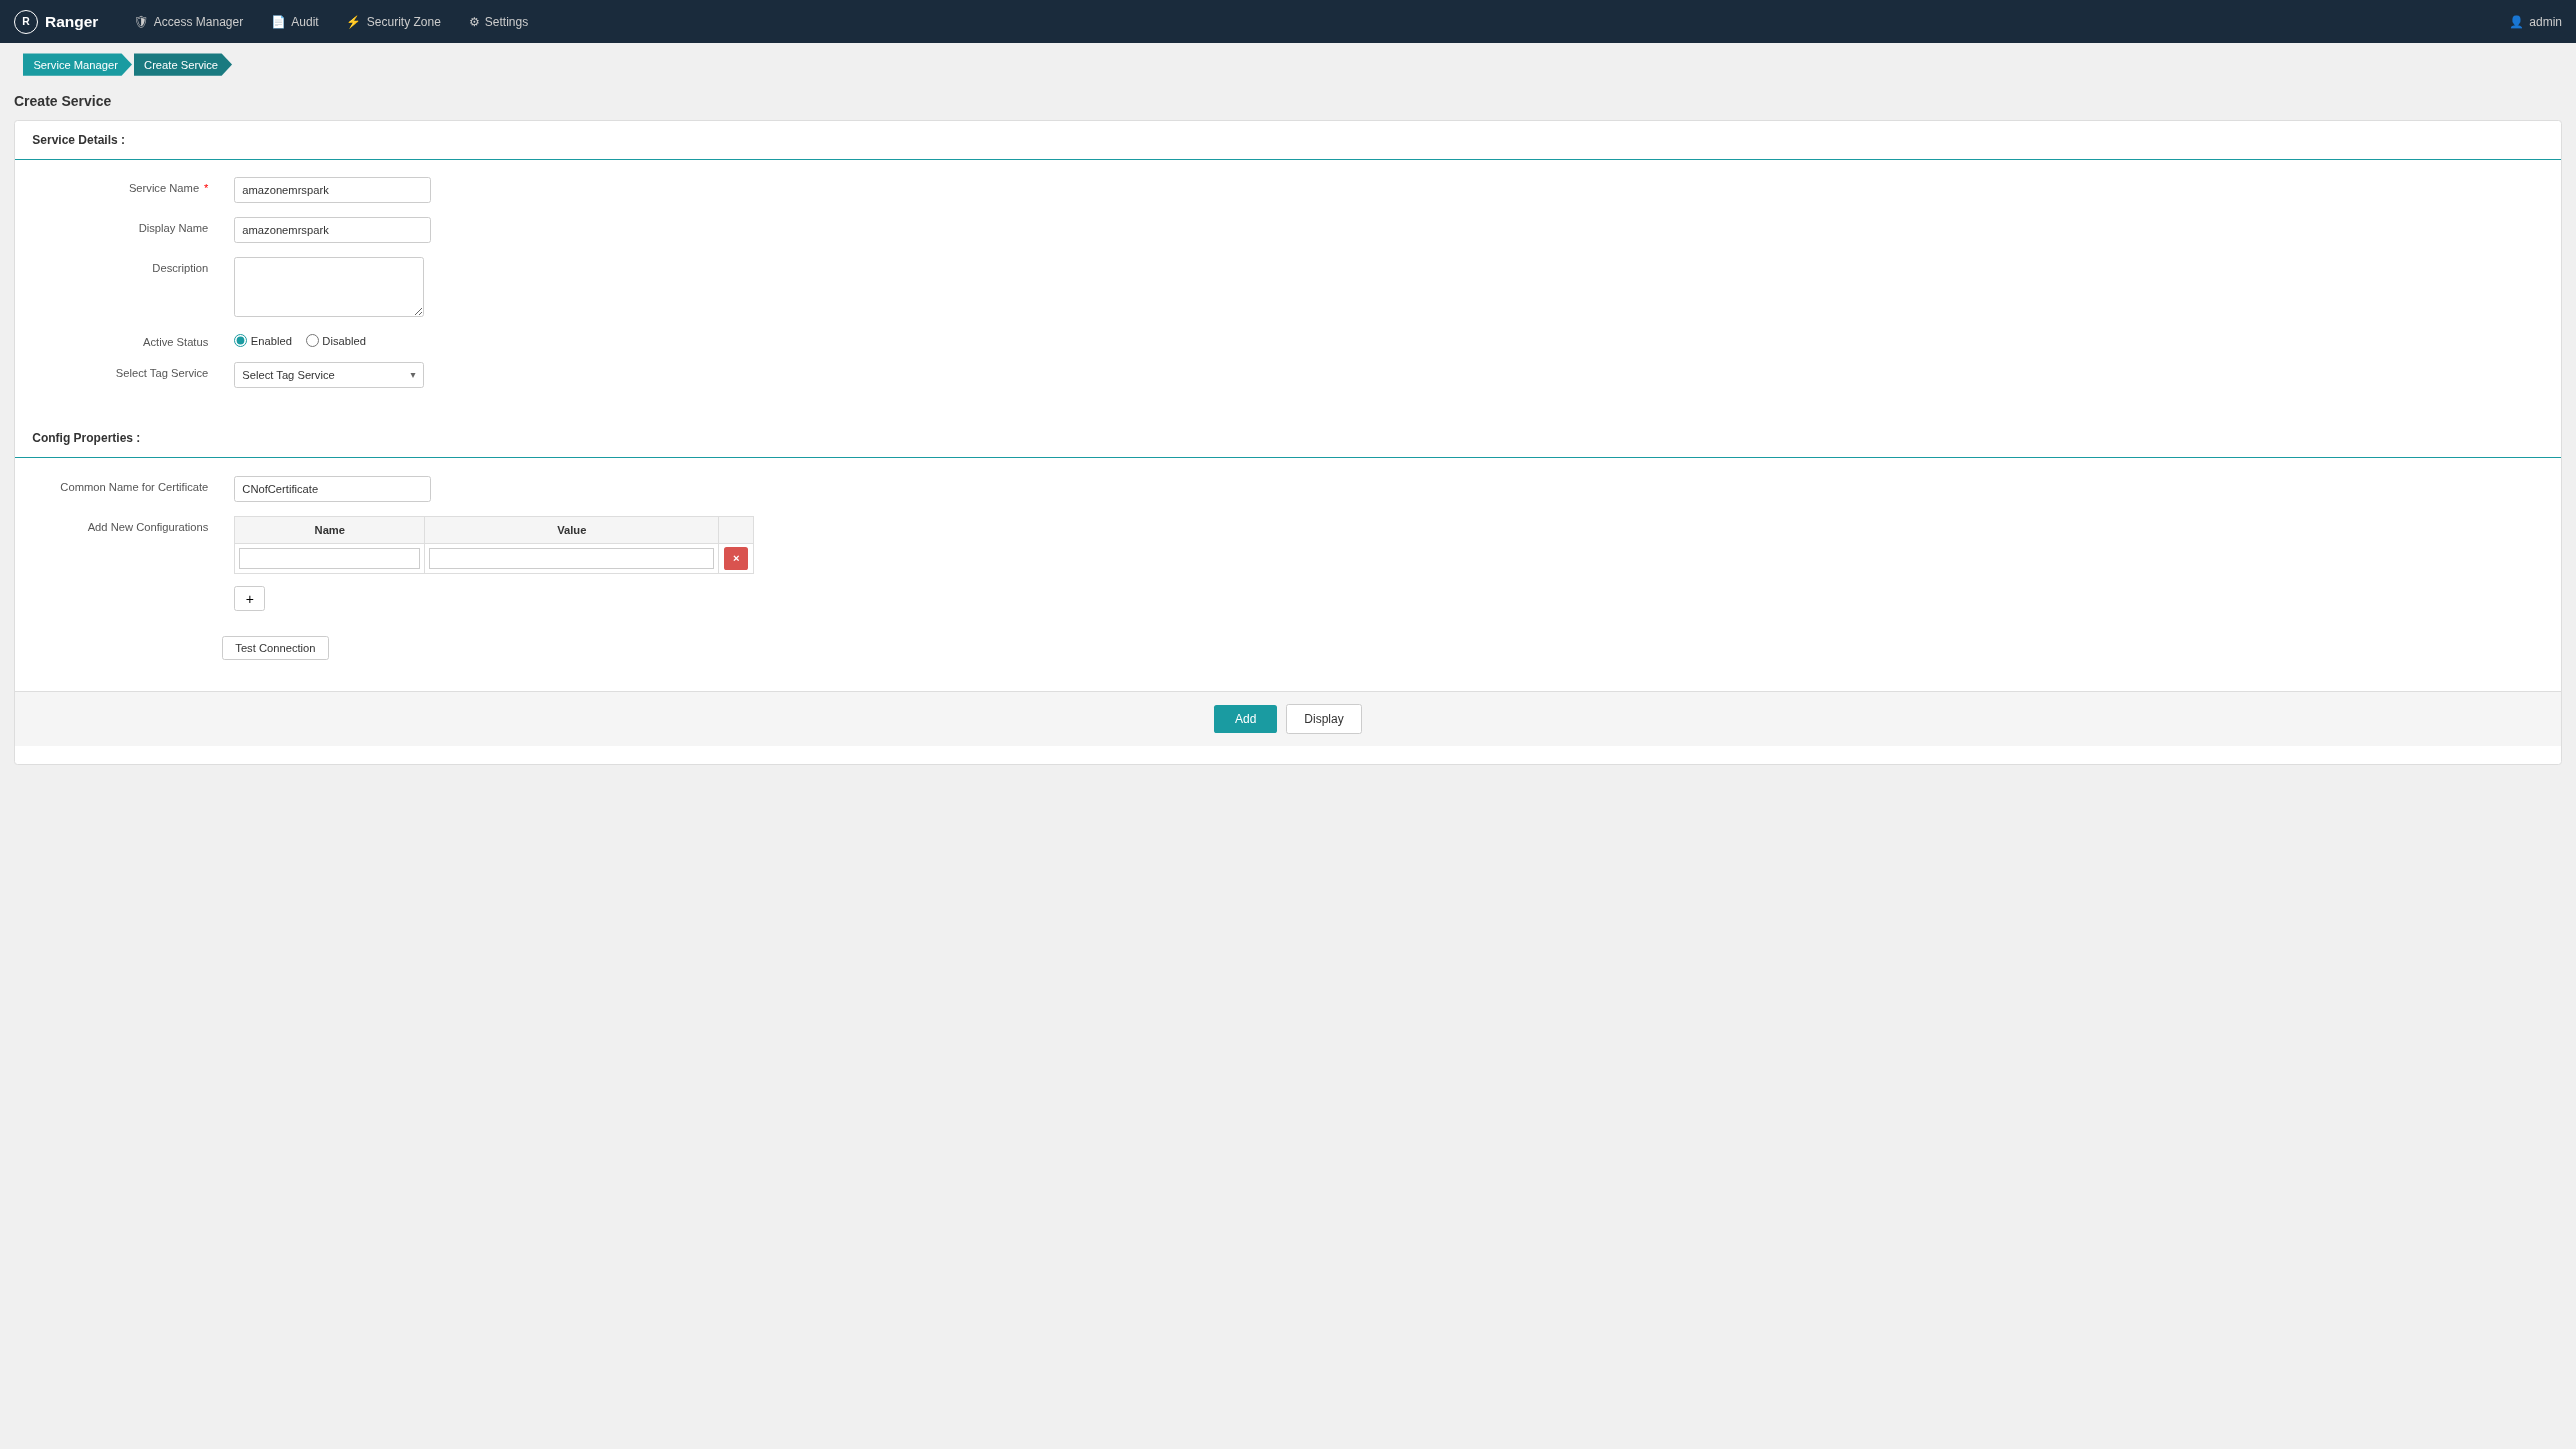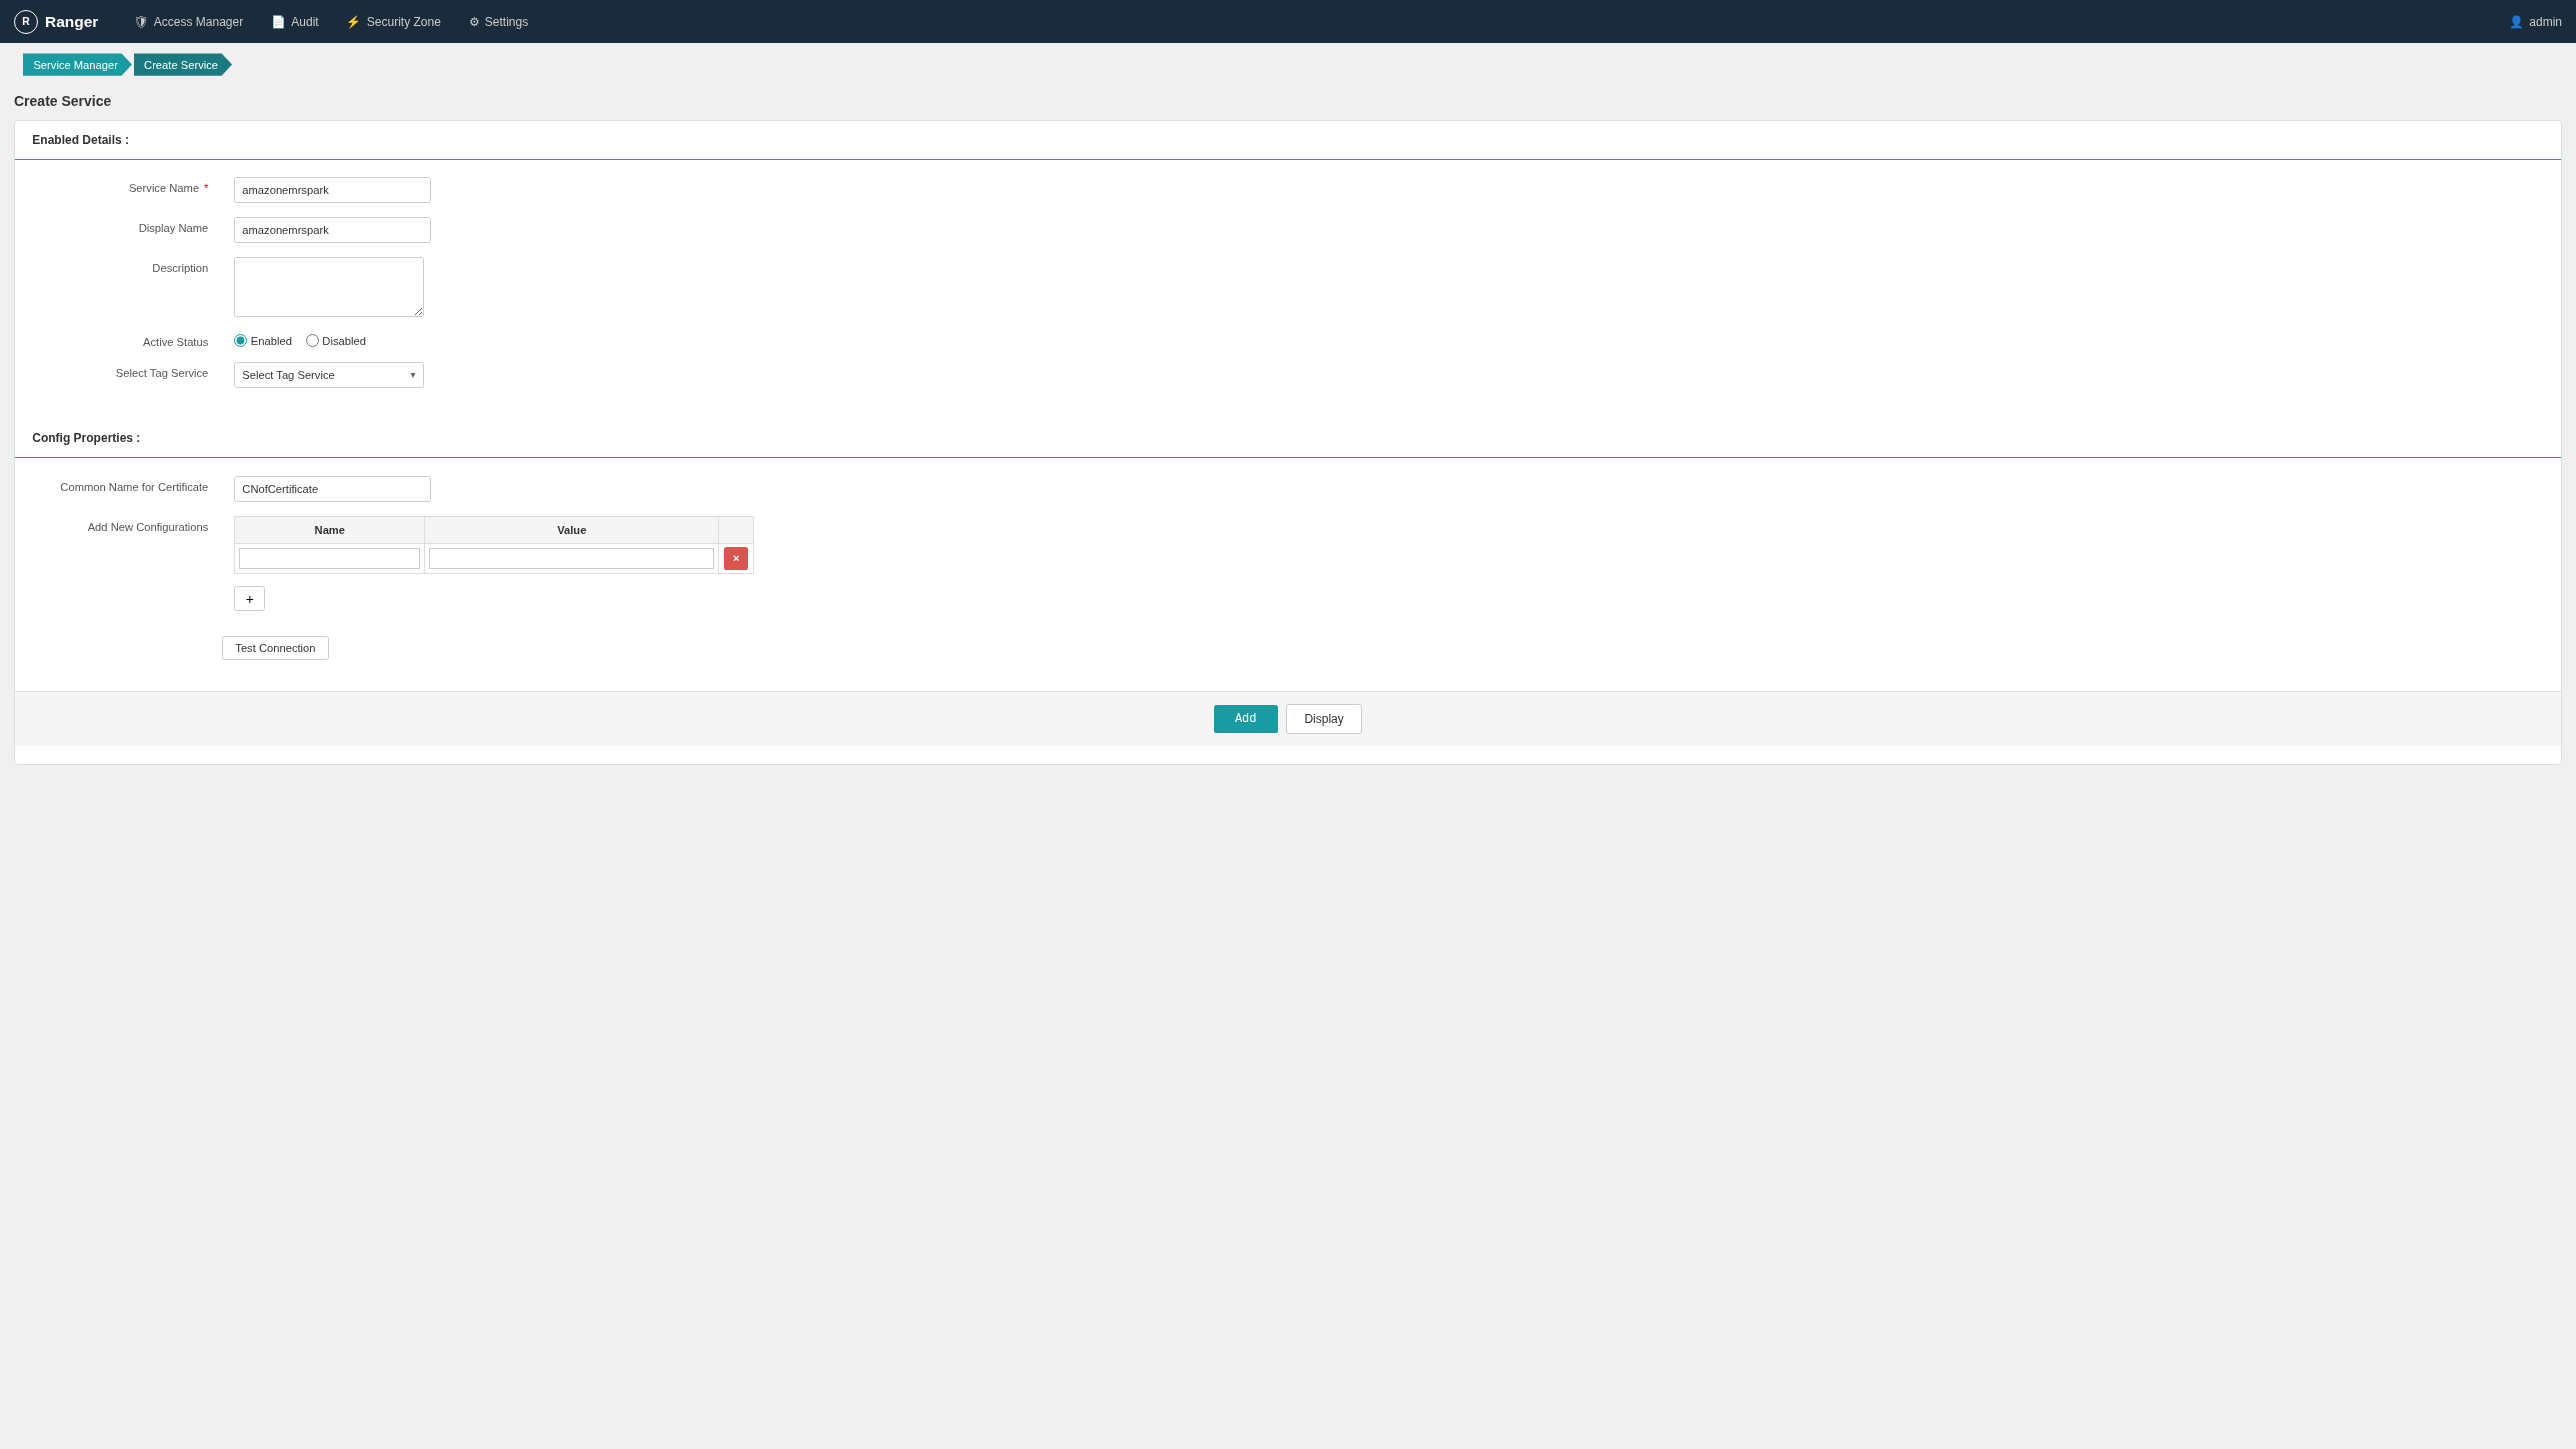--- a/index.html
+++ b/index.html
@@ -276,21 +276,20 @@
       margin-top: 14px;
     }
     .btn-primary {
       background: #1a9ba1;
       color: #fff;
       border: none;
       border-radius: 2.6px;
       padding: 7px 21px;
       font-size: 12px;
       cursor: pointer;
-      font-family: Liberation Mono, monospace;
     }
     .btn-secondary {
       background: #fff;
       color: #333;
       border: 0.9px solid #ccc;
       border-radius: 2.6px;
       padding: 7px 17.3px;
       font-size: 12px;
       cursor: pointer;
     }
@@ -343,21 +342,21 @@
 </div>
 
 <div class="page-title">
   <span>Create Service</span>
 </div>
 
 <div class="main-content">
   <div class="form-card">
 
     <div class="section-header">
-      <span>Enabled Details :</span>
+      <span>Service Details :</span>
     </div>
     <div class="section-body">
 
       <div class="form-row">
         <label class="form-label">
           <span>Service Name</span>
           <span class="required"> *</span>
         </label>
         <input type="text" class="form-control" value="amazonemrspark" style="">
       </div>

